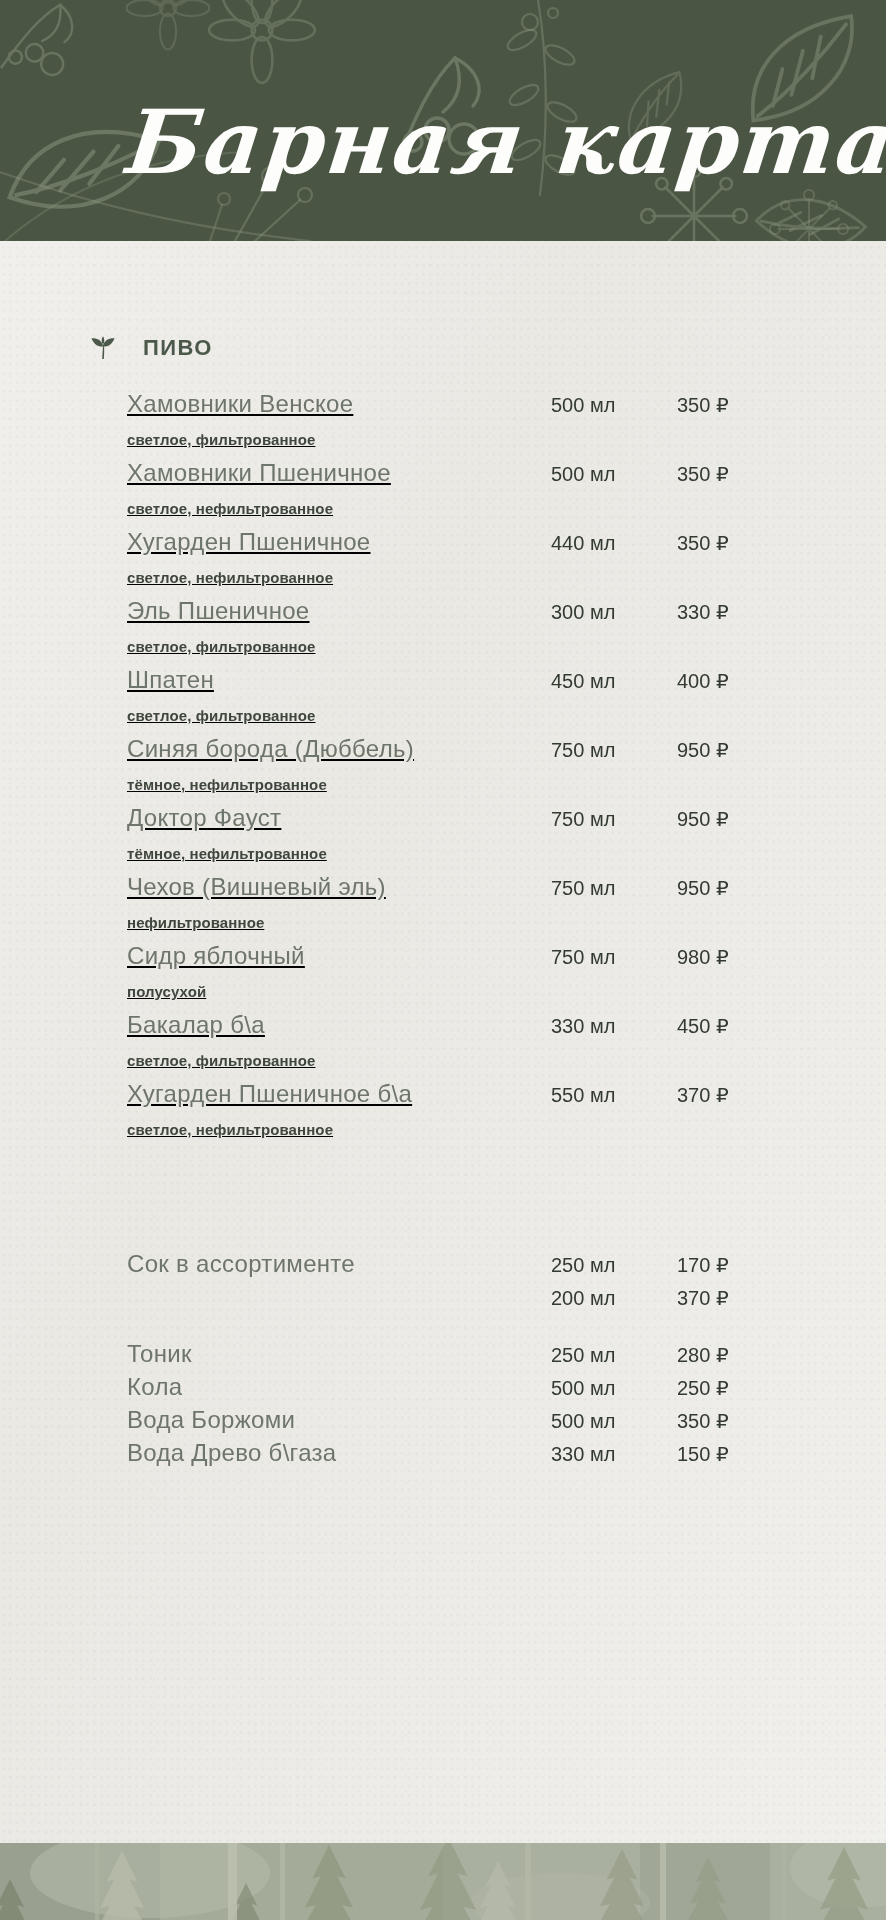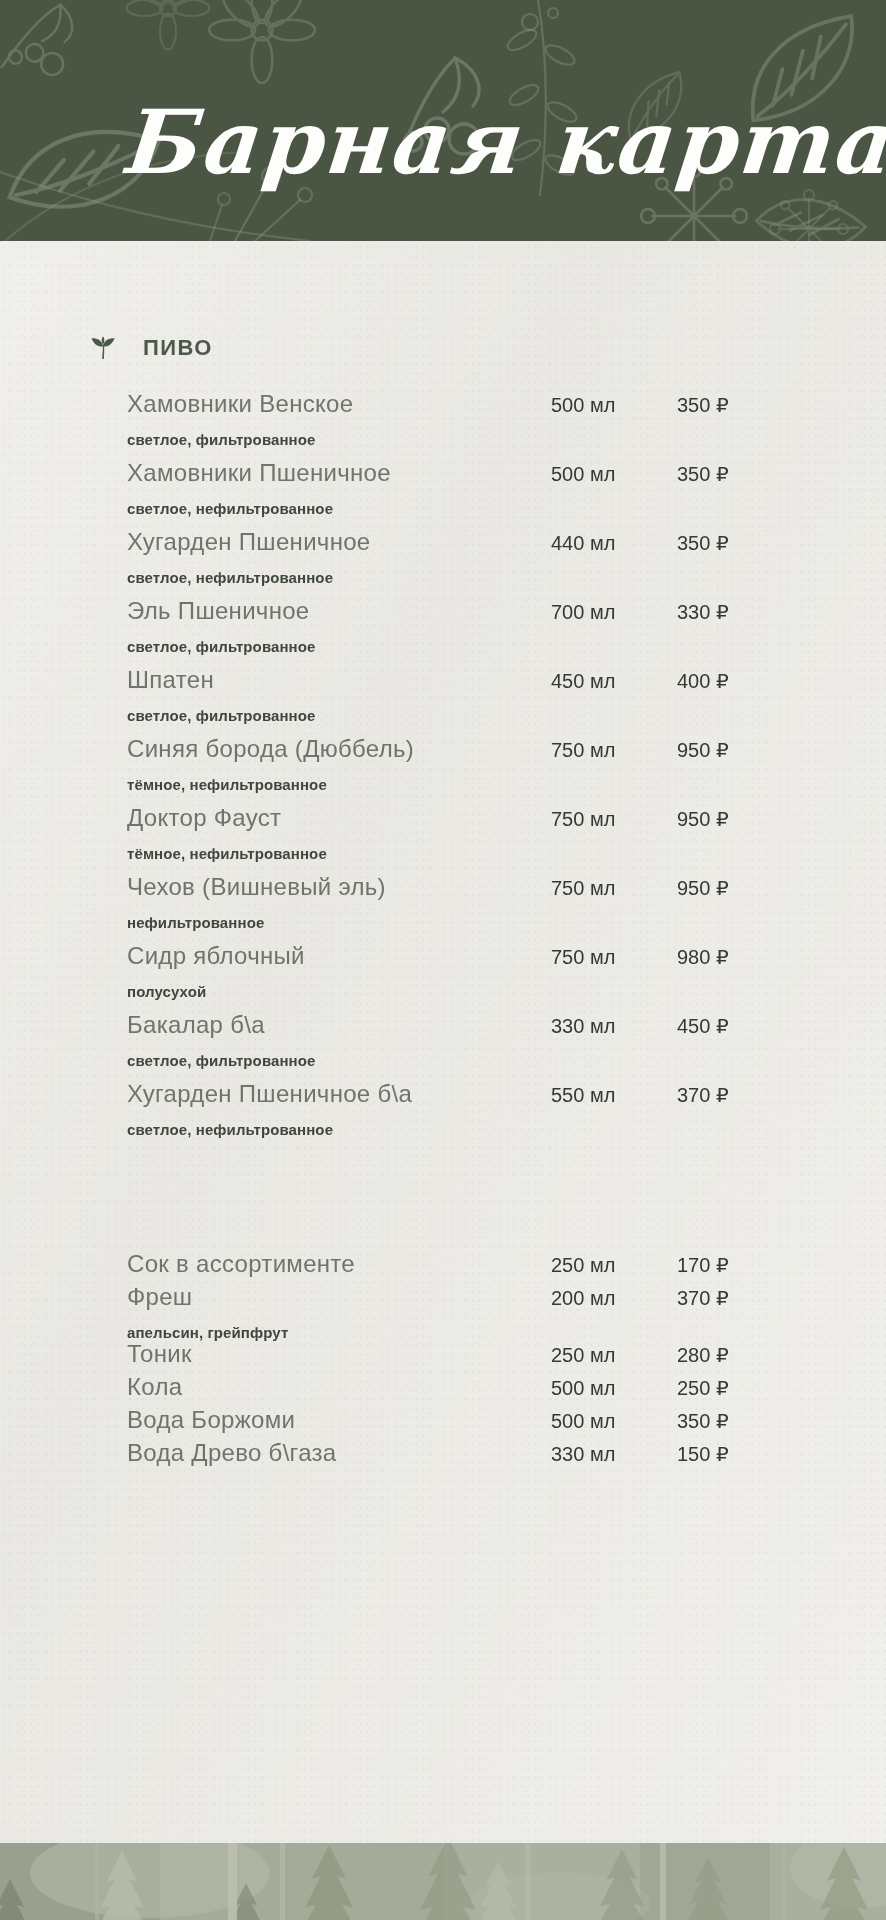--- a/index.html
+++ b/index.html
@@ -56,21 +56,21 @@
     font-weight:700;
     letter-spacing:1.4px;
     color:#4c584a;
     white-space:nowrap;
   }
   .sec-0{margin-top:95px;}
   .sec-1{margin-top:101px;}
   .sec-0 .items{margin-top:32px;}
   .sec-1 .items{margin-top:20px;}
   .item{position:relative;}
-  .sec-0 .item{height:69px;}
+  .sec-0 .item{height:69px;text-decoration:underline;}
   .sec-1 .item{height:33px;}
   .sec-1 .item:not(.no-desc){height:57px;}
   .item-name{
     font-size:24px;line-height:24px;
     font-weight:400;
     letter-spacing:.3px;
     color:#6e756a;
     max-width:420px;
     white-space:nowrap;
   }
@@ -218,21 +218,21 @@
     </div>
     <div class="item-vol">440 мл</div>
     <div class="item-price">350 ₽</div>
   </div>
 
   <div class="item">
     <div class="item-text">
       <div class="item-name">Эль Пшеничное</div>
       <div class="item-desc">светлое, фильтрованное</div>
     </div>
-    <div class="item-vol">700 мл</div>
+    <div class="item-vol">300 мл</div>
     <div class="item-price">330 ₽</div>
   </div>
 
   <div class="item">
     <div class="item-text">
       <div class="item-name">Шпатен</div>
       <div class="item-desc">светлое, фильтрованное</div>
     </div>
     <div class="item-vol">450 мл</div>
     <div class="item-price">400 ₽</div>
@@ -299,24 +299,20 @@
   <div class="item no-desc">
     <div class="item-text">
       <div class="item-name">Сок в ассортименте</div>
 
     </div>
     <div class="item-vol">250 мл</div>
     <div class="item-price">170 ₽</div>
   </div>
 
   <div class="item">
-    <div class="item-text">
-      <div class="item-name">Фреш</div>
-      <div class="item-desc">апельсин, грейпфрут</div>
-    </div>
     <div class="item-vol">200 мл</div>
     <div class="item-price">370 ₽</div>
   </div>
 
   <div class="item no-desc">
     <div class="item-text">
       <div class="item-name">Тоник</div>
 
     </div>
     <div class="item-vol">250 мл</div>

